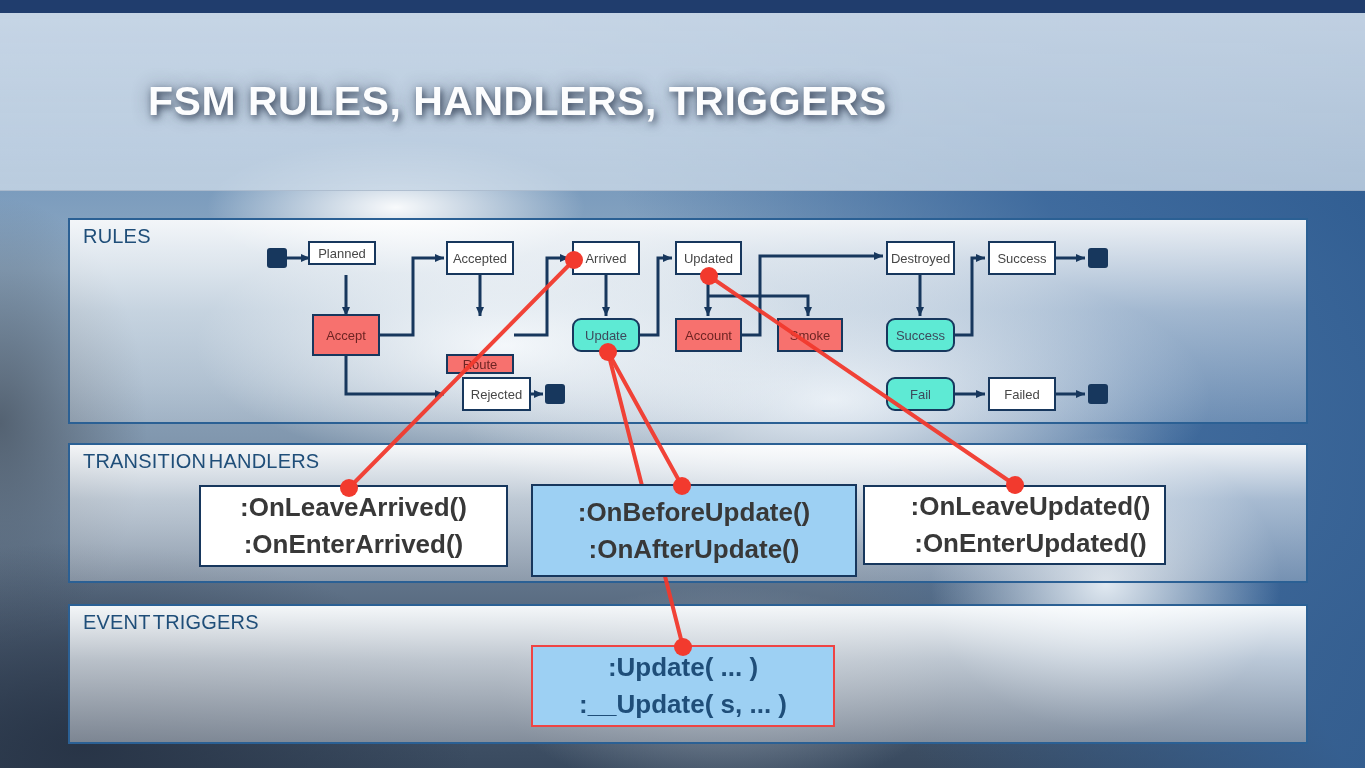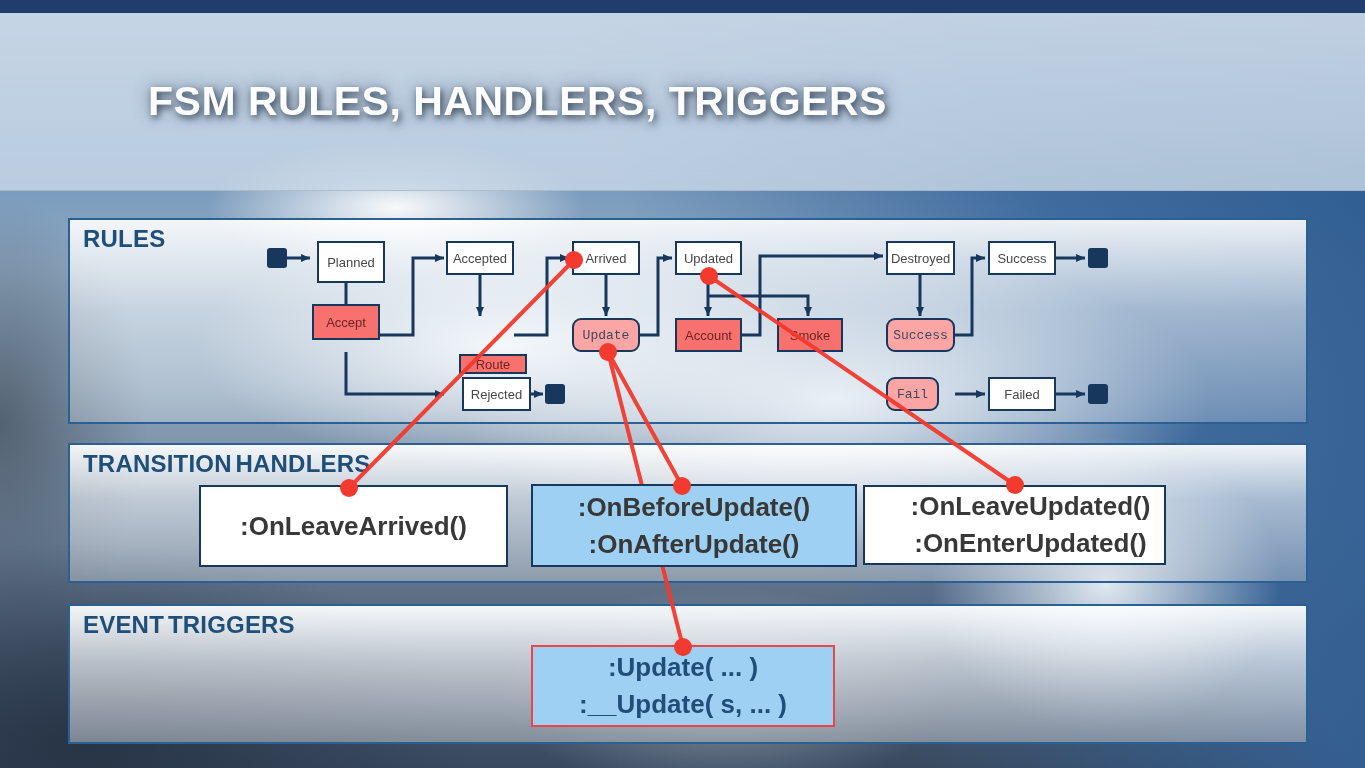--- a/index.html
+++ b/index.html
@@ -38,32 +38,32 @@
   
   .panel{position:absolute;left:68px;width:1240px;border:2px solid #2b6094;box-sizing:border-box;z-index:1;}
   .panel-rules{top:218px;height:206px;
     background:linear-gradient(180deg, rgba(255,255,255,.9) 0%, rgba(244,248,251,.55) 45%, rgba(234,240,246,.28) 100%);}
   .panel-handlers{top:443px;height:140px;
     background:linear-gradient(180deg, rgba(255,255,255,.92) 0%, rgba(240,244,248,.6) 40%, rgba(208,214,222,.4) 100%);}
   .panel-triggers{top:604px;height:140px;
     background:linear-gradient(180deg, rgba(252,254,255,.95) 0%, rgba(228,233,238,.75) 40%, rgba(157,165,176,.72) 100%);}
   .panel-label{
     position:absolute;left:13px;top:5px;
-    font-size:24px;font-weight:bold;color:#1f4e79;letter-spacing:.2px;word-spacing:-3px;
+    font-size:20px;font-weight:normal;color:#1f4e79;letter-spacing:.2px;word-spacing:-3px;
     white-space:nowrap;
   }
   
   .state{
     position:absolute;box-sizing:border-box;z-index:3;
     display:flex;align-items:center;justify-content:center;
     font-size:13px;color:#474747;border:2.5px solid #17375d;background:#fff;
     white-space:nowrap;
   }
   .st-red{background:#f7716e;color:#6e2423;}
-  .st-blue{background:#fca5a5;border-radius:9px;color:#3d4a5c;font-family:Liberation Mono, monospace;}
+  .st-blue{background:#5eead4;border-radius:9px;color:#3d4a5c;}
   .term{position:absolute;width:20px;height:20px;background:#17375d;border-radius:3px;z-index:3;}
   
   .lyr{position:absolute;left:0;top:0;z-index:2;pointer-events:none;}
   .lyr-red{z-index:4;}
   .lyr-dots{z-index:6;}
   
   .bigbox{
     position:absolute;box-sizing:border-box;z-index:5;
     display:flex;flex-direction:column;align-items:center;justify-content:center;
     text-align:center;font-weight:bold;font-size:26px;line-height:37px;color:#383838;
@@ -116,51 +116,52 @@
       <path d="M955,394 H985" marker-end="url(#arr)"></path>
       <path d="M1056,394 H1085" marker-end="url(#arr)"></path>
     </g>
   </svg>
 
   <div class="term" style="left:267px;top:248px;"></div>
   <div class="term" style="left:1088px;top:248px;"></div>
   <div class="term" style="left:545px;top:384px;"></div>
   <div class="term" style="left:1088px;top:384px;"></div>
 
-  <div class="state" style="left:317px;top:241px;width:68px;height:42px;">Planned</div>
+  <div class="state" style="left:308px;top:241px;width:68px;height:24px;">Planned</div>
   <div class="state" style="left:446px;top:241px;width:68px;height:34px;">Accepted</div>
   <div class="state" style="left:572px;top:241px;width:68px;height:34px;">Arrived</div>
   <div class="state" style="left:675px;top:241px;width:67px;height:34px;">Updated</div>
   <div class="state" style="left:886px;top:241px;width:69px;height:34px;">Destroyed</div>
   <div class="state" style="left:988px;top:241px;width:68px;height:34px;">Success</div>
 
-  <div class="state st-red" style="left:312px;top:304px;width:68px;height:36px;">Accept</div>
-  <div class="state st-red" style="left:459px;top:318px;width:68px;height:20px;margin-top:36px;">Route</div>
+  <div class="state st-red" style="left:312px;top:314px;width:68px;height:42px;">Accept</div>
+  <div class="state st-red" style="left:446px;top:318px;width:68px;height:20px;margin-top:36px;">Route</div>
   <div class="state st-blue" style="left:572px;top:318px;width:68px;height:34px;">Update</div>
   <div class="state st-red" style="left:675px;top:318px;width:67px;height:34px;">Account</div>
   <div class="state st-red" style="left:777px;top:318px;width:66px;height:34px;">Smoke</div>
   <div class="state st-blue" style="left:886px;top:318px;width:69px;height:34px;">Success</div>
 
   <div class="state" style="left:446px;top:377px;width:69px;height:34px;margin-left:16px;">Rejected</div>
-  <div class="state st-blue" style="left:886px;top:377px;width:53px;height:34px;">Fail</div>
+  <div class="state st-blue" style="left:886px;top:377px;width:69px;height:34px;">Fail</div>
   <div class="state" style="left:988px;top:377px;width:68px;height:34px;text-align:center;">Failed</div>
 
   <svg class="lyr lyr-red" width="1365" height="768">
     <g stroke="#f23a2e" stroke-width="4" stroke-linecap="round" opacity="0.95">
       <line x1="574" y1="260" x2="349" y2="488"></line>
       <line x1="608" y1="352" x2="683" y2="647"></line>
       <line x1="608" y1="352" x2="682" y2="486"></line>
       <line x1="709" y1="276" x2="1015" y2="485"></line>
     </g>
   </svg>
 
   <div class="bigbox" style="left:199px;top:485px;width:309px;height:82px;">
     <div>:OnLeaveArrived()</div>
+    <div>:OnEnterArrived()</div>
   </div>
-  <div class="bigbox bb-blue" style="left:531px;top:484px;width:326px;height:83px;">
+  <div class="bigbox bb-blue" style="left:531px;top:484px;width:326px;height:93px;">
     <div>:OnBeforeUpdate()</div>
     <div>:OnAfterUpdate()</div>
   </div>
   <div class="bigbox" style="left:863px;top:485px;width:303px;height:80px;padding-left:32px;">
     <div>:OnLeaveUpdated()</div>
     <div>:OnEnterUpdated()</div>
   </div>
 
   <div class="bigbox bb-blue bb-trigger" style="left:531px;top:645px;width:304px;height:82px;">
     <div>:Update( ... )</div>

